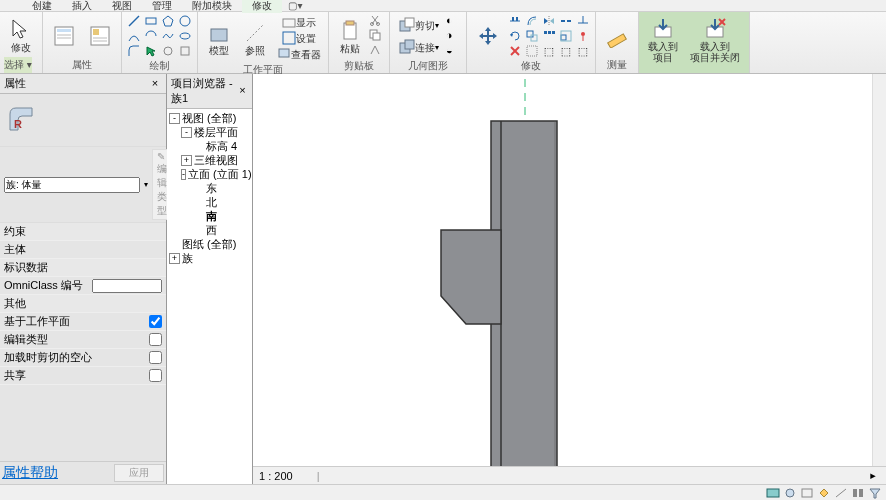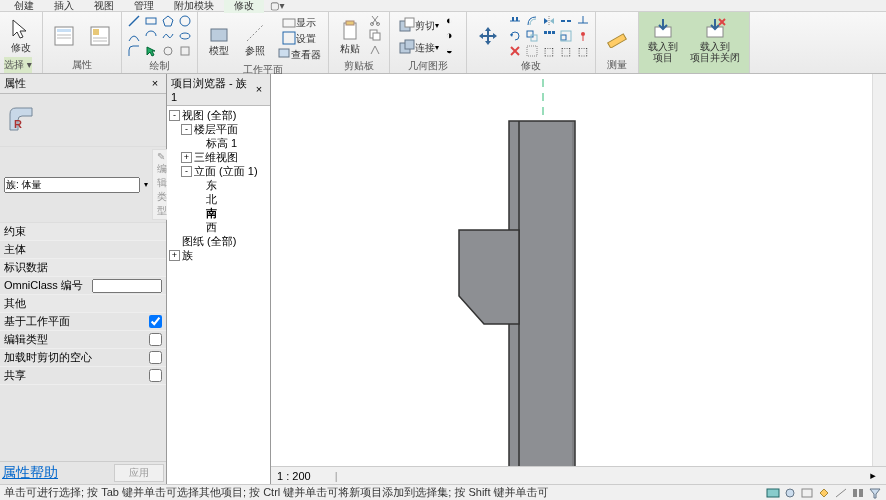--- a/index.html
+++ b/index.html
@@ -1,18 +1,18 @@
 <!DOCTYPE html>
 <html><head>
 <meta charset="utf-8">
 <style>
 * { box-sizing: border-box; margin: 0; padding: 0; font-family: "Microsoft YaHei", sans-serif; font-size: 11px; }
 body { background: #e5e5e5; width: 886px; height: 500px; overflow: hidden; position: relative; }
 
-.menubar { height: 12px; background: #f0f0f0; display: flex; align-items: center; padding-left: 4px; border-bottom: 1px solid #d0d0d0; }
+.menubar { height: 12px; background: #f0f0f0; display: flex; align-items: center; padding-left: 22px; border-bottom: 1px solid #d0d0d0; }
 .menubar .tab { padding: 0 10px; cursor: pointer; font-size: 10px; color: #333; }
 .menubar .tab.active { background: #e8f4e8; }
 .menubar .extra { padding: 0 6px; font-size: 10px; color: #555; }
 
 .ribbon { height: 62px; background: linear-gradient(#f8f8f8,#eaeaea); display: flex; border-bottom: 1px solid #bbb; }
 .ribbon-group { border-right: 1px solid #d0d0d0; display: flex; flex-direction: column; justify-content: space-between; padding: 2px 4px 0; }
 .ribbon-group .controls { display: flex; align-items: center; gap: 2px; flex: 1; }
 .ribbon-group .label { text-align: center; font-size: 10px; color: #555; padding: 1px 0; }
 .rbtn { display: flex; flex-direction: column; align-items: center; justify-content: center; padding: 2px 4px; cursor: pointer; border: 1px solid transparent; }
 .rbtn .ico { width: 24px; height: 24px; display: flex; align-items: center; justify-content: center; }
@@ -38,21 +38,21 @@
 .props-row.section { background: #e8e8e8; font-weight: normal; }
 .props-row .lbl { flex: 1; }
 .props-row .val { width: 70px; }
 .props-row input[type=text] { width: 70px; height: 14px; font-size: 10px; }
 .props-row input[type=checkbox] { }
 .props-foot { display: flex; align-items: center; padding: 2px; border-top: 1px solid #ccc; }
 .props-foot a { color: #0066cc; font-size: 14px; flex: 1; }
 .props-foot button { font-size: 10px; padding: 1px 14px; color: #999; background: #f0f0f0; border: 1px solid #ccc; }
 .props-body { flex: 1; overflow: auto; }
 
-.midcol { width: 104px; border-right: 1px solid #999; background: #fff; display: flex; flex-direction: column; }
+.midcol { width: 86px; border-right: 1px solid #999; background: #fff; display: flex; flex-direction: column; }
 .tree { flex: 1; overflow: auto; padding: 2px; }
 .tree-item { font-size: 10px; line-height: 14px; display: flex; align-items: center; cursor: pointer; white-space: nowrap; }
 .tree-item .tg { width: 11px; height: 11px; border: 1px solid #888; display: inline-flex; align-items: center; justify-content: center; font-size: 9px; margin-right: 2px; line-height: 9px; }
 .tree-item.bold { font-weight: bold; }
 .indent1 { padding-left: 12px; }
 .indent2 { padding-left: 24px; }
 
 .canvas { flex: 1; background: #fff; position: relative; overflow: hidden; }
 .canvas svg { position: absolute; top: 0; left: 0; }
 .vcb { position: absolute; bottom: 0; left: 0; right: 0; height: 18px; background: #f0f0f0; border-top: 1px solid #ccc; display: flex; align-items: center; padding: 0 6px; gap: 24px; font-size: 10px; }
@@ -501,21 +501,21 @@
         <div class="tree-item indent0">
           <span class="tg">-</span>
           <span>视图 (全部)</span>
         </div>
         <div class="tree-item indent1">
           <span class="tg">-</span>
           <span>楼层平面</span>
         </div>
         <div class="tree-item indent2">
           <span style="width: 13px; display: inline-block;"></span>
-          <span>标高 1</span>
+          <span>标高 4</span>
         </div>
         <div class="tree-item indent1">
           <span class="tg">+</span>
           <span>三维视图</span>
         </div>
         <div class="tree-item indent1">
           <span class="tg">-</span>
           <span>立面 (立面 1)</span>
         </div>
         <div class="tree-item indent2">
@@ -597,21 +597,20 @@
             <rect x="2" y="2" width="10" height="10" fill="none" stroke="#26a" stroke-dasharray="1 1"></rect>
           </svg>
         </span>
       <span style="flex:1"></span>
       <span class="vcb-ico">▸</span>
     </div>
   </div>
 </div>
 
 <div class="statusbar">
-  <span>单击可进行选择; 按 Tab 键并单击可选择其他项目; 按 Ctrl 键并单击可将新项目添加到选择集; 按 Shift 键并单击可</span>
   <div class="right">
     <span class="sico"><svg viewBox="0 0 14 12">
           <rect x="1" y="2" width="12" height="8" fill="#8cc" stroke="#266"></rect>
         </svg></span>
     <span class="sico"><svg viewBox="0 0 14 12">
           <circle cx="7" cy="6" r="4" fill="#cde" stroke="#678"></circle>
         </svg></span>
     <span class="sico"><svg viewBox="0 0 14 12">
           <rect x="2" y="2" width="10" height="8" fill="none" stroke="#888"></rect>
         </svg></span>

